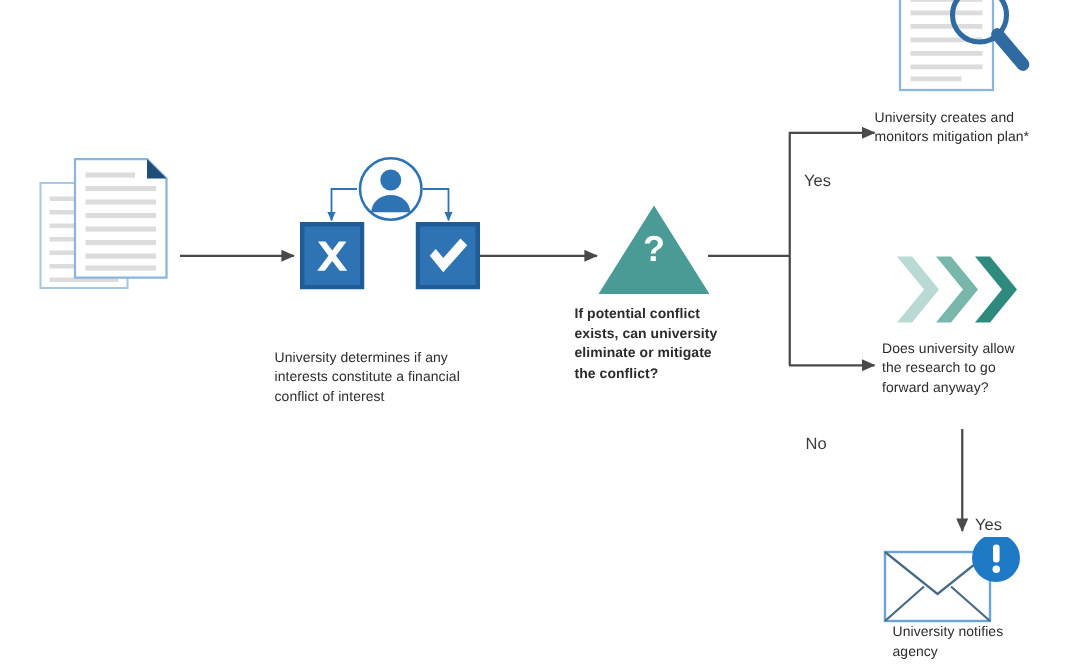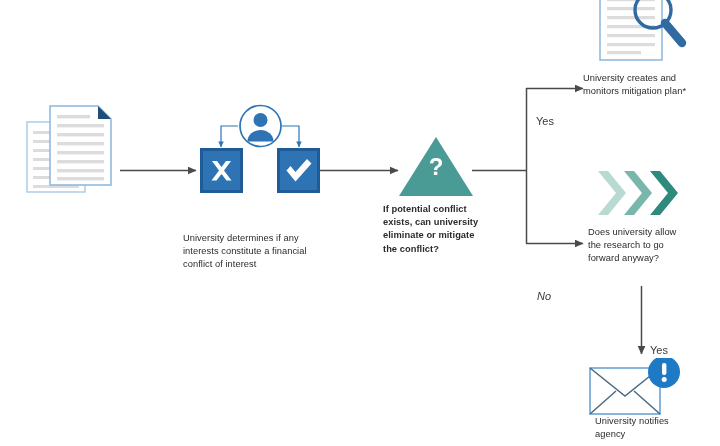--- a/index.html
+++ b/index.html
@@ -169,16 +169,16 @@
       <path d="M2,56 L28,33 M72,56 L46,33" fill="none" stroke="#4a6b84" stroke-width="1.5"></path>
       <circle cx="76" cy="14" r="16" fill="#1e7ac4"></circle>
       <rect x="74" y="5" width="4.4" height="12" rx="2" fill="#ffffff"></rect>
       <circle cx="76.2" cy="21.5" r="2.5" fill="#ffffff"></circle>
     </svg>
   </div>
   <div class="caption" style="left:595px;top:415px;width:130px;">University notifies
 agency</div>
 
   <div class="branch-label" style="left:536px;top:74px;">Yes</div>
-  <div class="branch-label" style="left:537px;top:249px;font-style:italic;">No</div>
+  <div class="branch-label" style="left:537px;top:249px;">No</div>
   <div class="branch-label" style="left:650px;top:303px;">Yes</div>
 
 </div>
 
 </body></html>

